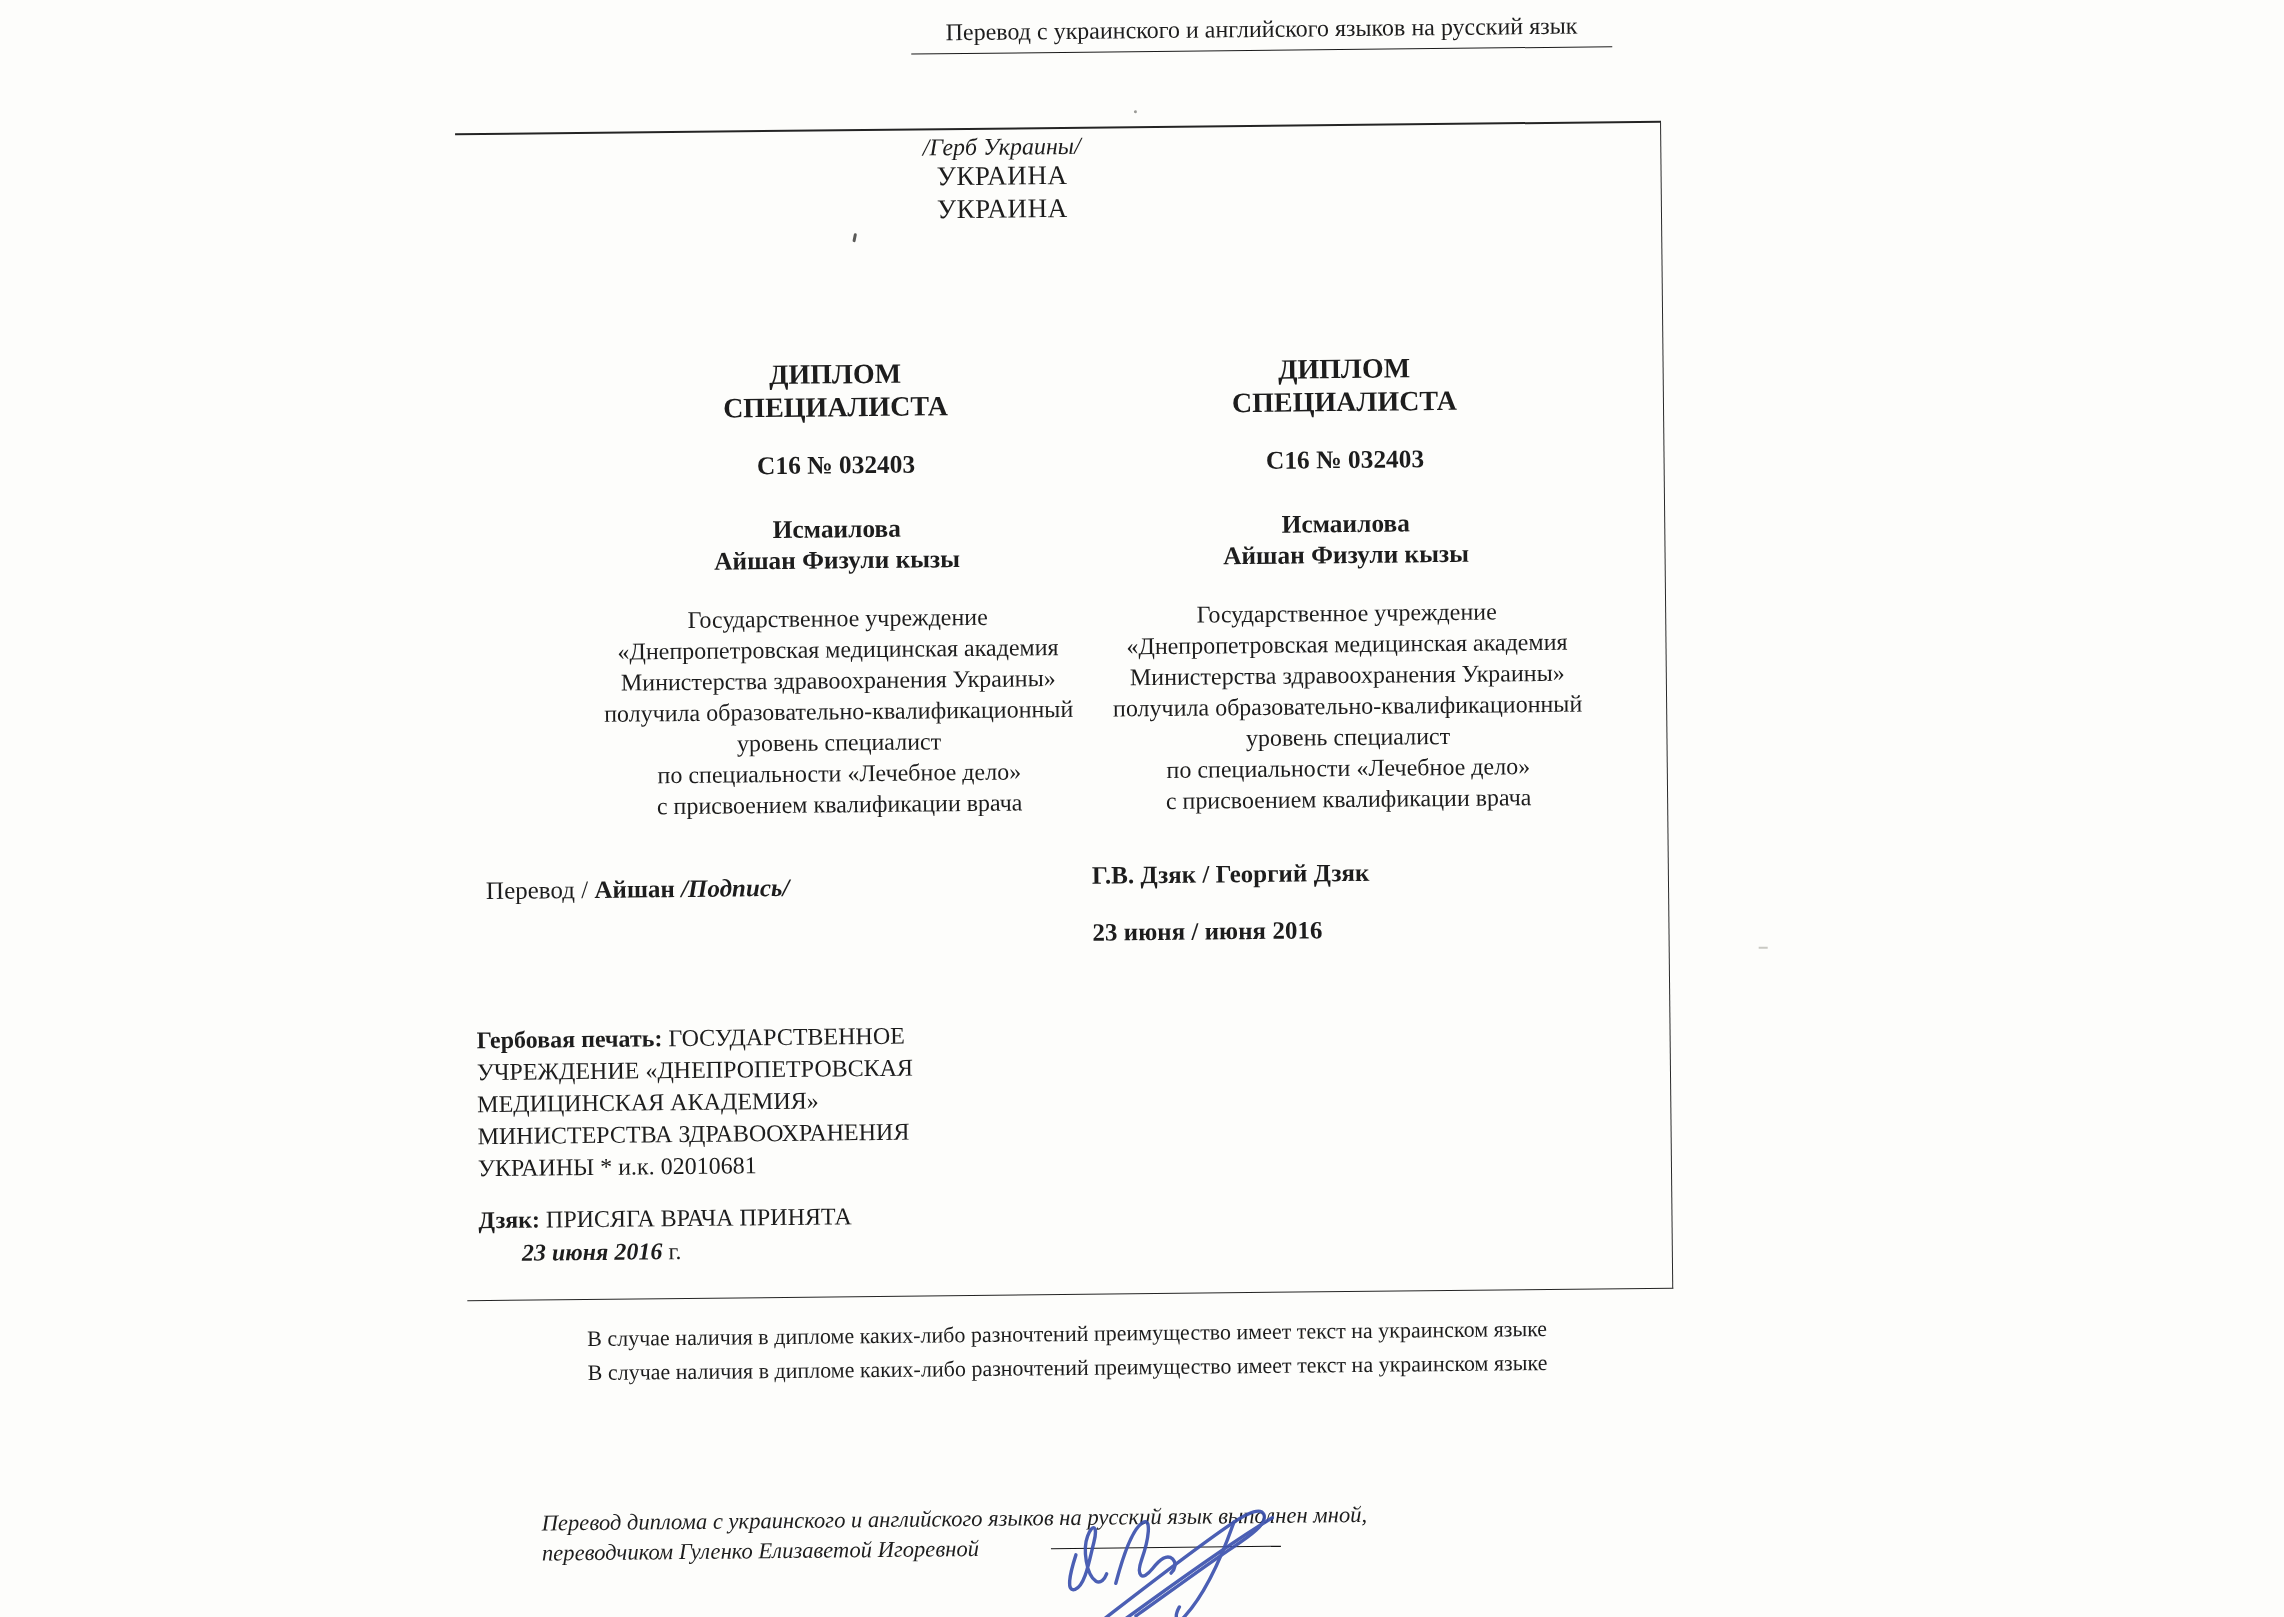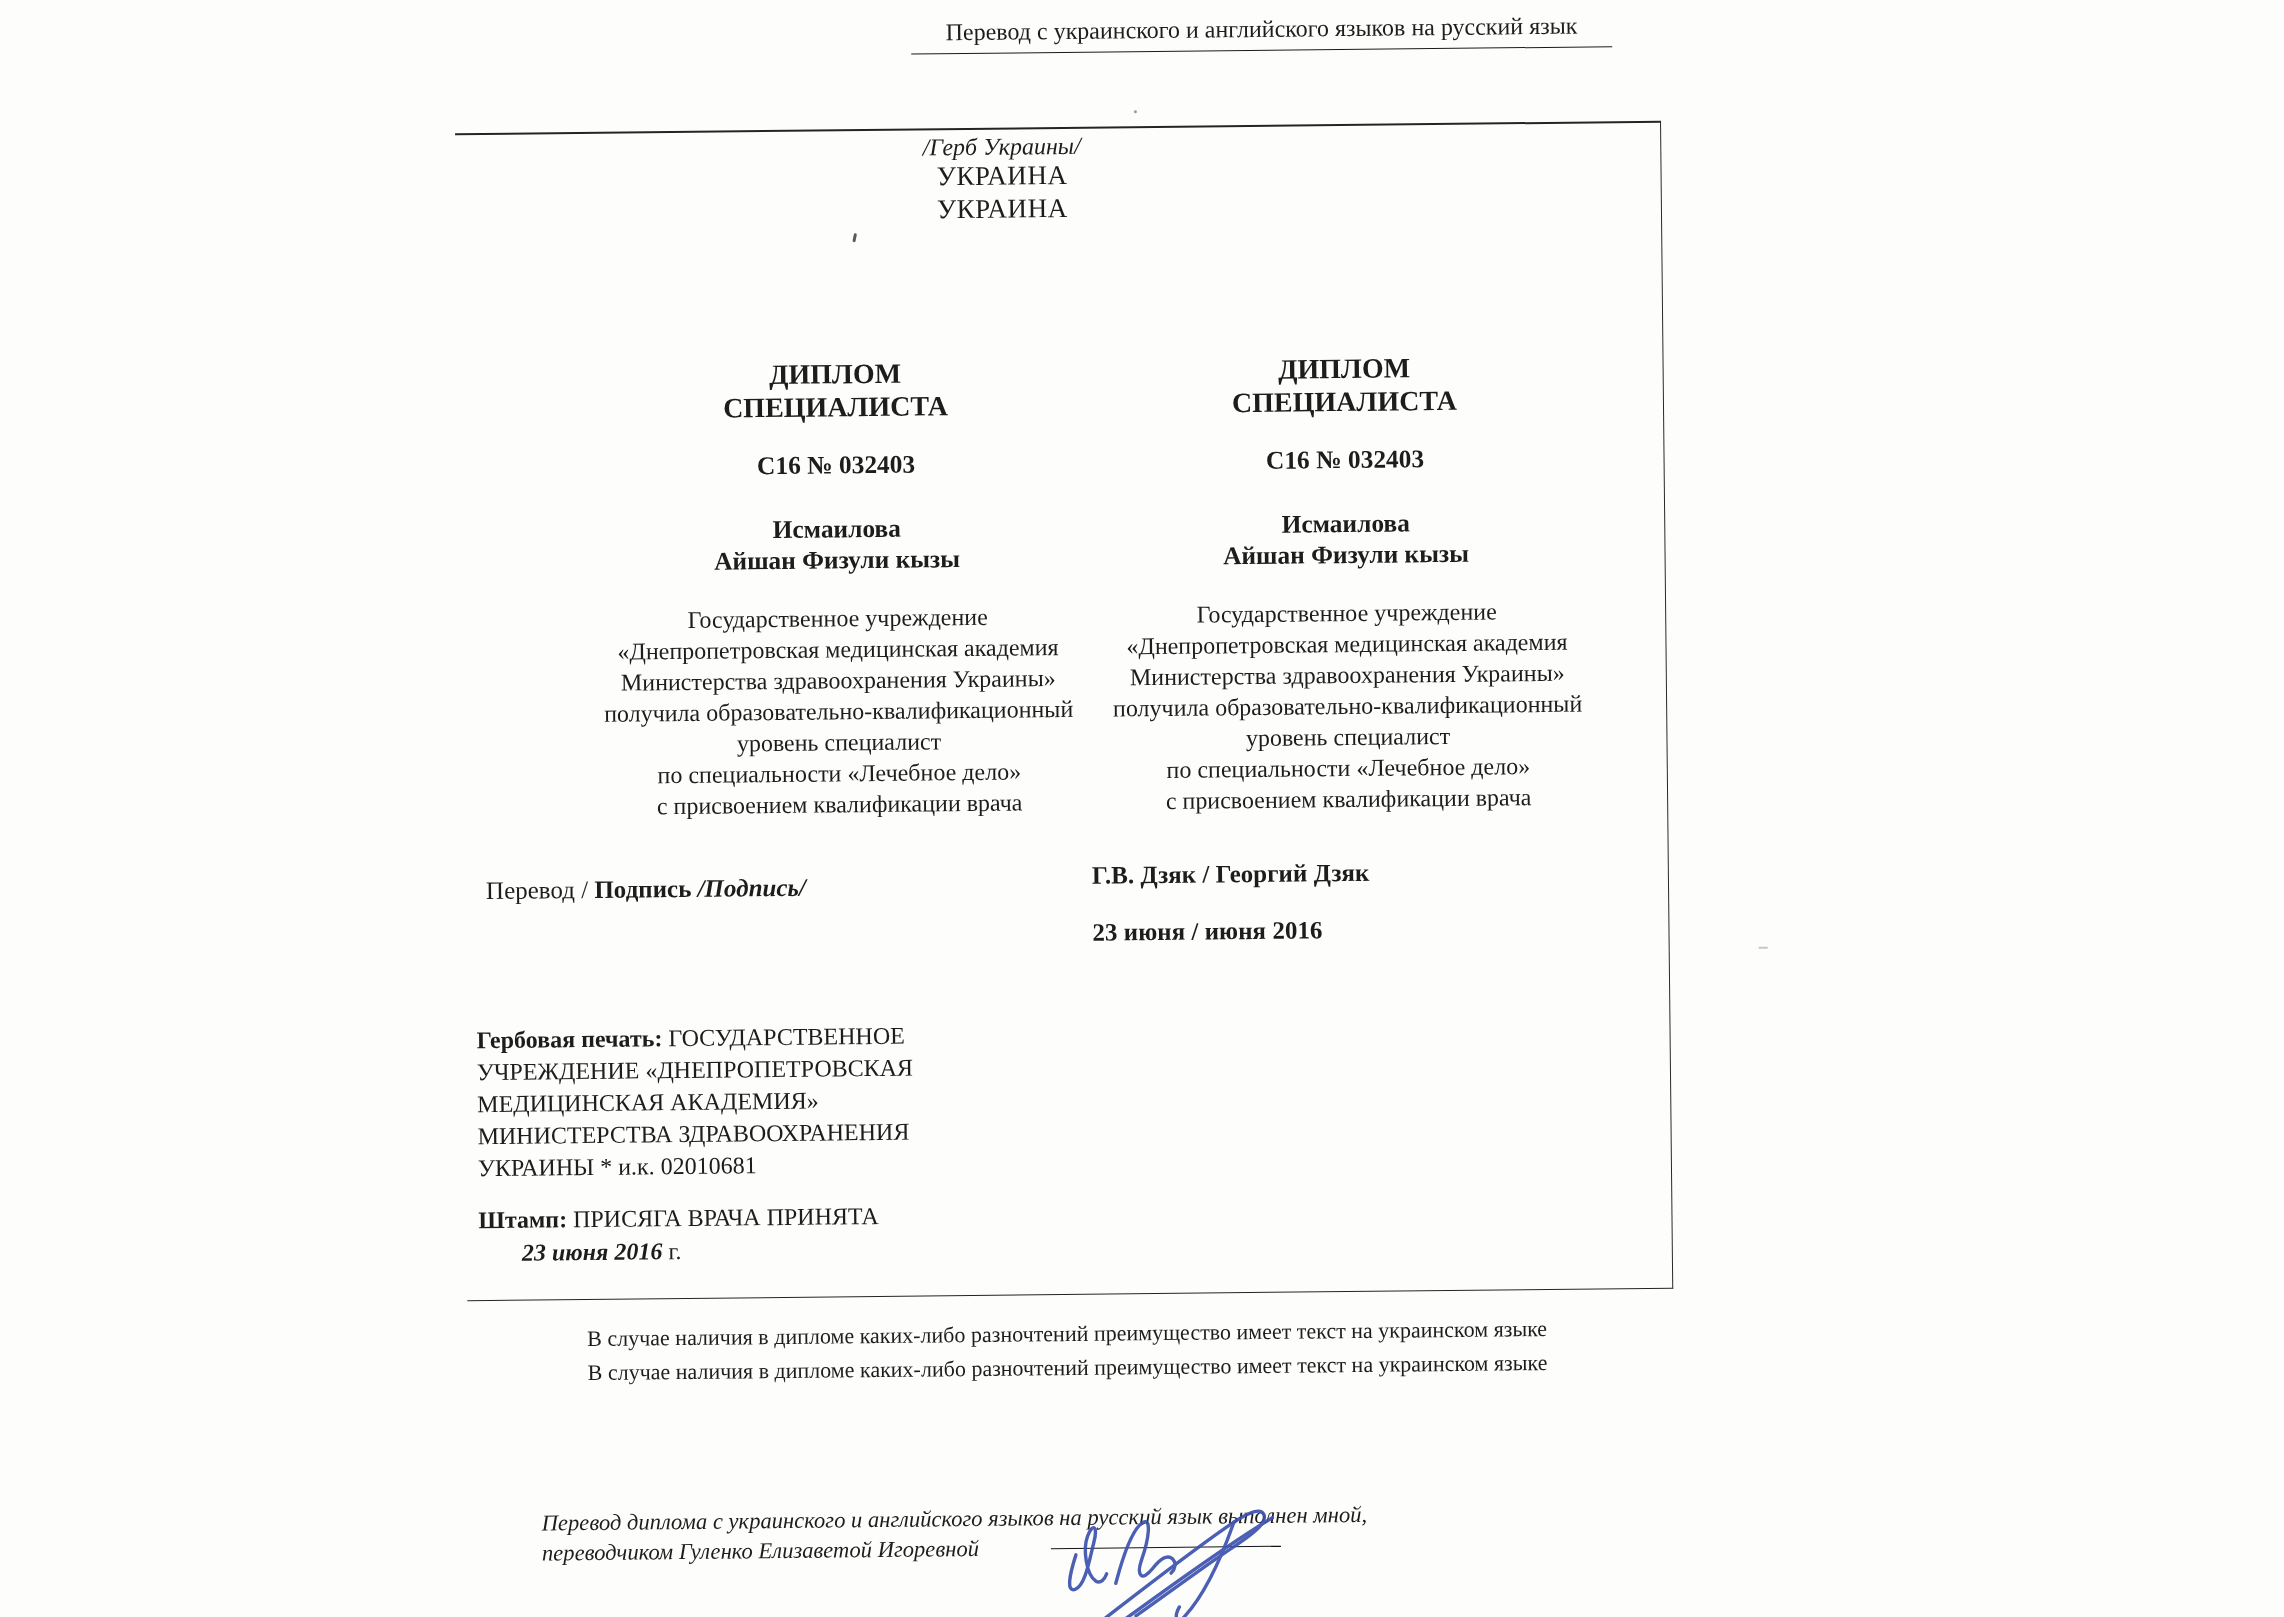--- a/index.html
+++ b/index.html
@@ -79,28 +79,28 @@
       <div class="body-text">Государственное учреждение<br>«Днепропетровская медицинская академия<br>Министерства здравоохранения Украины»<br>получила образовательно-квалификационный<br>уровень специалист<br>по специальности «Лечебное дело»<br>с присвоением квалификации врача</div>
     </div>
 
     <div class="abs col col-right">
       <div class="doc-title">ДИПЛОМ<br>СПЕЦИАЛИСТА</div>
       <div class="series">С16 № 032403</div>
       <div class="holder">Исмаилова<br>Айшан Физули кызы</div>
       <div class="body-text">Государственное учреждение<br>«Днепропетровская медицинская академия<br>Министерства здравоохранения Украины»<br>получила образовательно-квалификационный<br>уровень специалист<br>по специальности «Лечебное дело»<br>с присвоением квалификации врача</div>
     </div>
 
-    <div class="abs sig-line sig-left"><span>Перевод / </span><span class="b">Подпись</span><span class="b i"> /Подпись/</span></div>
+    <div class="abs sig-line sig-left"><span>Перевод / </span><span class="b">Айшан</span><span class="b i"> /Подпись/</span></div>
 
     <div class="abs sig-line sig-right b">Г.В. Дзяк / Георгий Дзяк</div>
     <div class="abs date-right">23 июня / июня 2016</div>
 
     <div class="abs seal"><span class="b">Гербовая печать:</span> <span>ГОСУДАРСТВЕННОЕ<br>УЧРЕЖДЕНИЕ «ДНЕПРОПЕТРОВСКАЯ<br>МЕДИЦИНСКАЯ АКАДЕМИЯ»<br>МИНИСТЕРСТВА ЗДРАВООХРАНЕНИЯ<br>УКРАИНЫ * и.к. 02010681</span></div>
 
-    <div class="abs stamp1"><span class="b">Штамп:</span><span> ПРИСЯГА ВРАЧА ПРИНЯТА</span></div>
+    <div class="abs stamp1"><span class="b">Дзяк:</span><span> ПРИСЯГА ВРАЧА ПРИНЯТА</span></div>
     <div class="abs stamp2"><span class="b i">23 июня 2016</span><span> г.</span></div>
 
     <div class="abs disclaimer">В случае наличия в дипломе каких-либо разночтений преимущество имеет текст на украинском языке<br>В случае наличия в дипломе каких-либо разночтений преимущество имеет текст на украинском языке</div>
 
     <div class="abs translator">
       <span>Перевод диплома с украинского и английского языков на русский язык выполнен мной,</span><br>
       <span>переводчиком Гуленко Елизаветой Игоревной</span>
     </div>
 
     <div class="abs sig-underline"></div>

